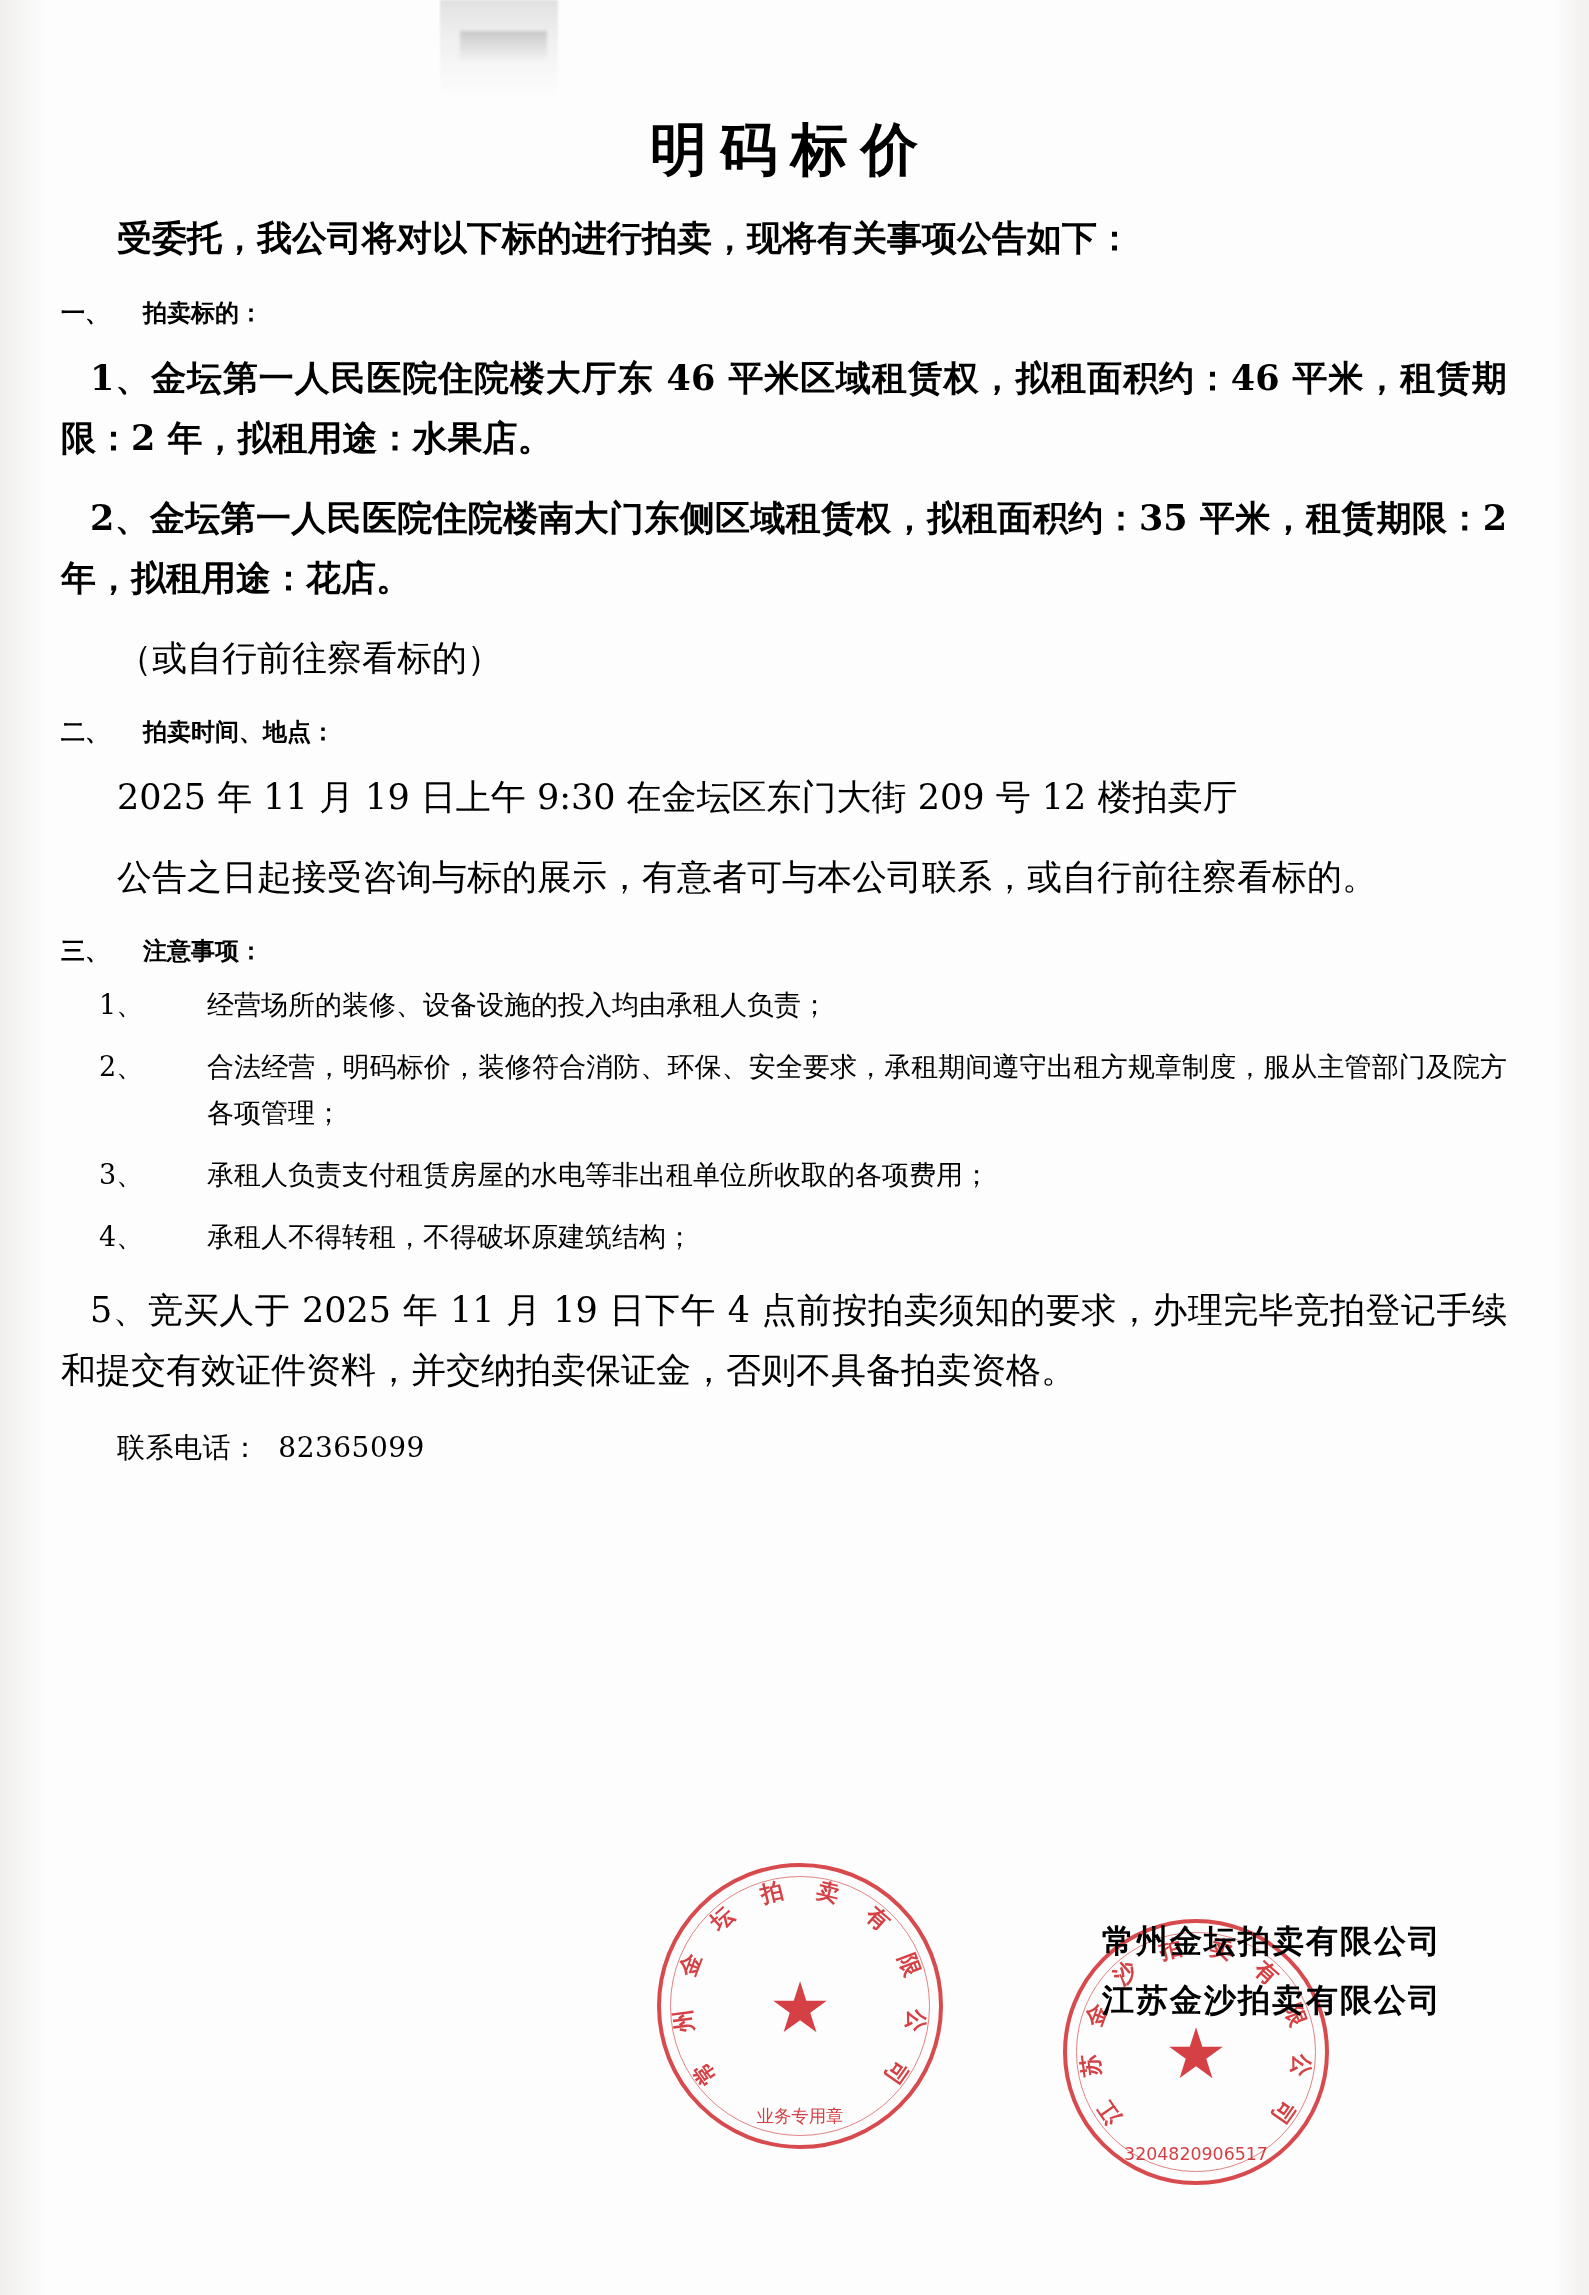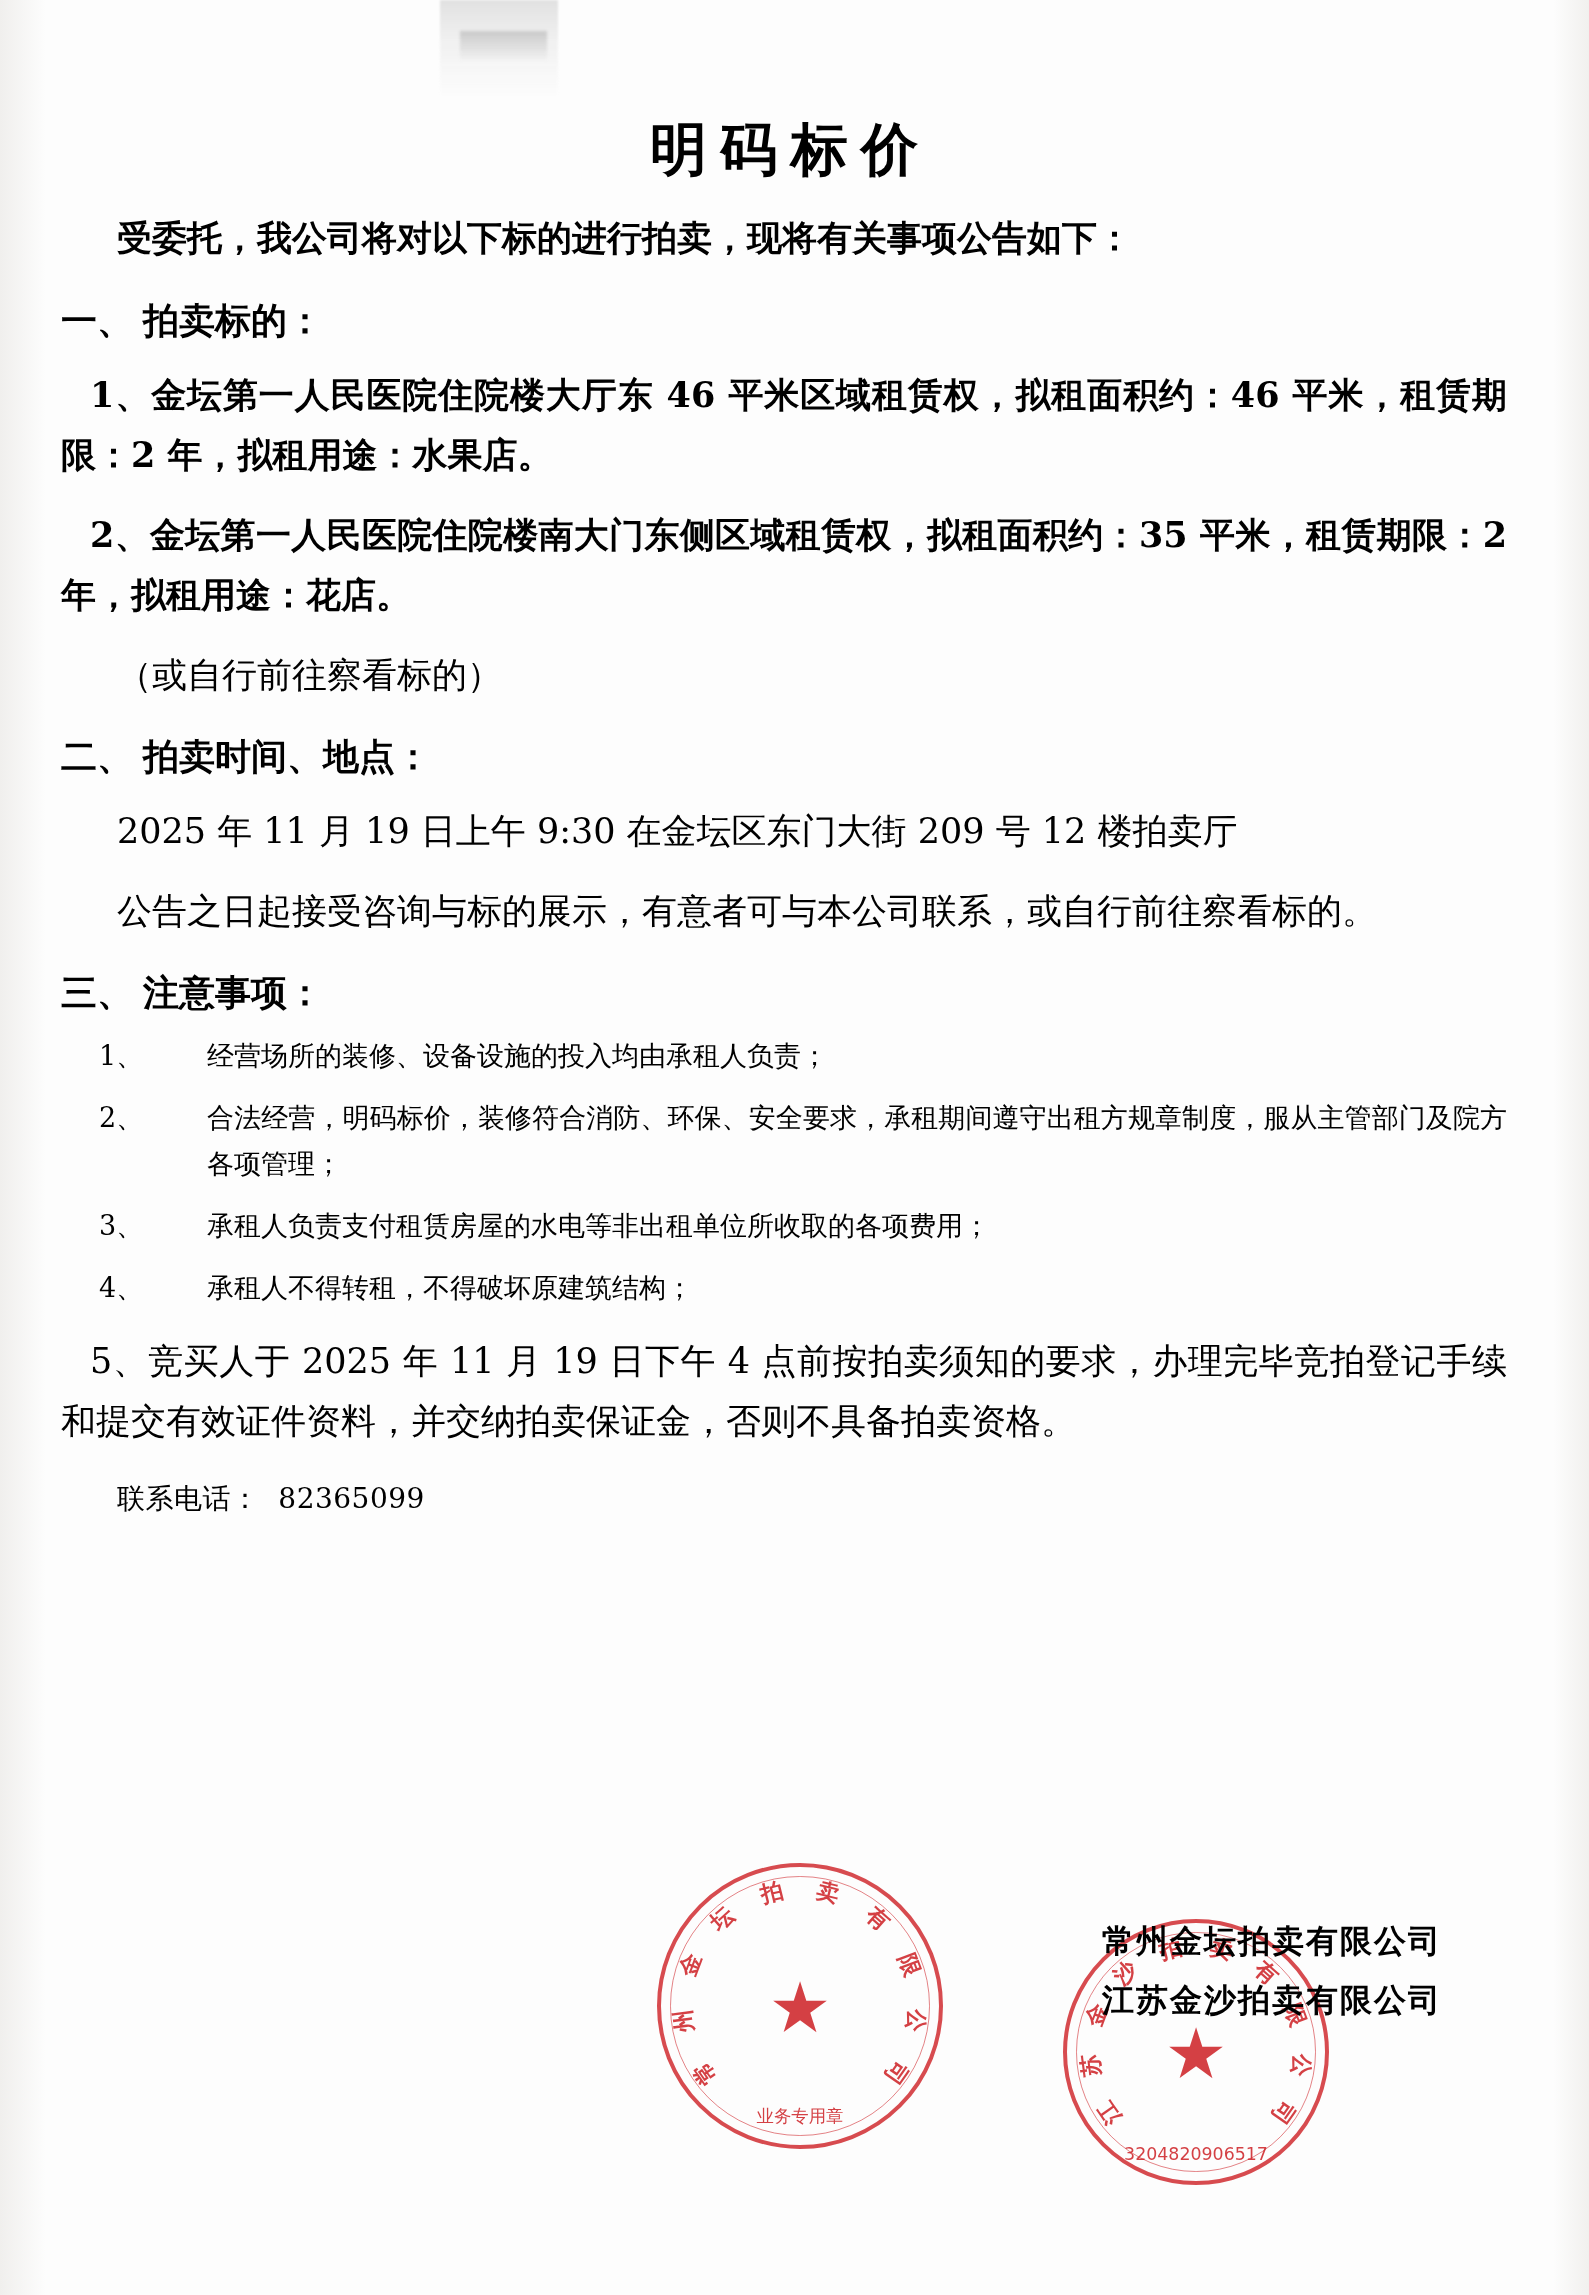--- a/index.html
+++ b/index.html
@@ -71,21 +71,21 @@
     line-height: 1.72;
     margin: 19.4px 0 0 0;
     text-align: justify;
   }
   .indent2 { text-indent: 56px; }
   .indent1 { text-indent: 29px; }
 
   .bold { font-weight: bold; }
 
   .section-head {
-    font-size: 36px;
+    font-size: 24px;
     font-weight: bold;
     margin: 28px 0 0 0;
   }
   .section-head .num {
     display: inline-block;
     min-width: 82px;
   }
 
   .item {
     font-size: 27px;

